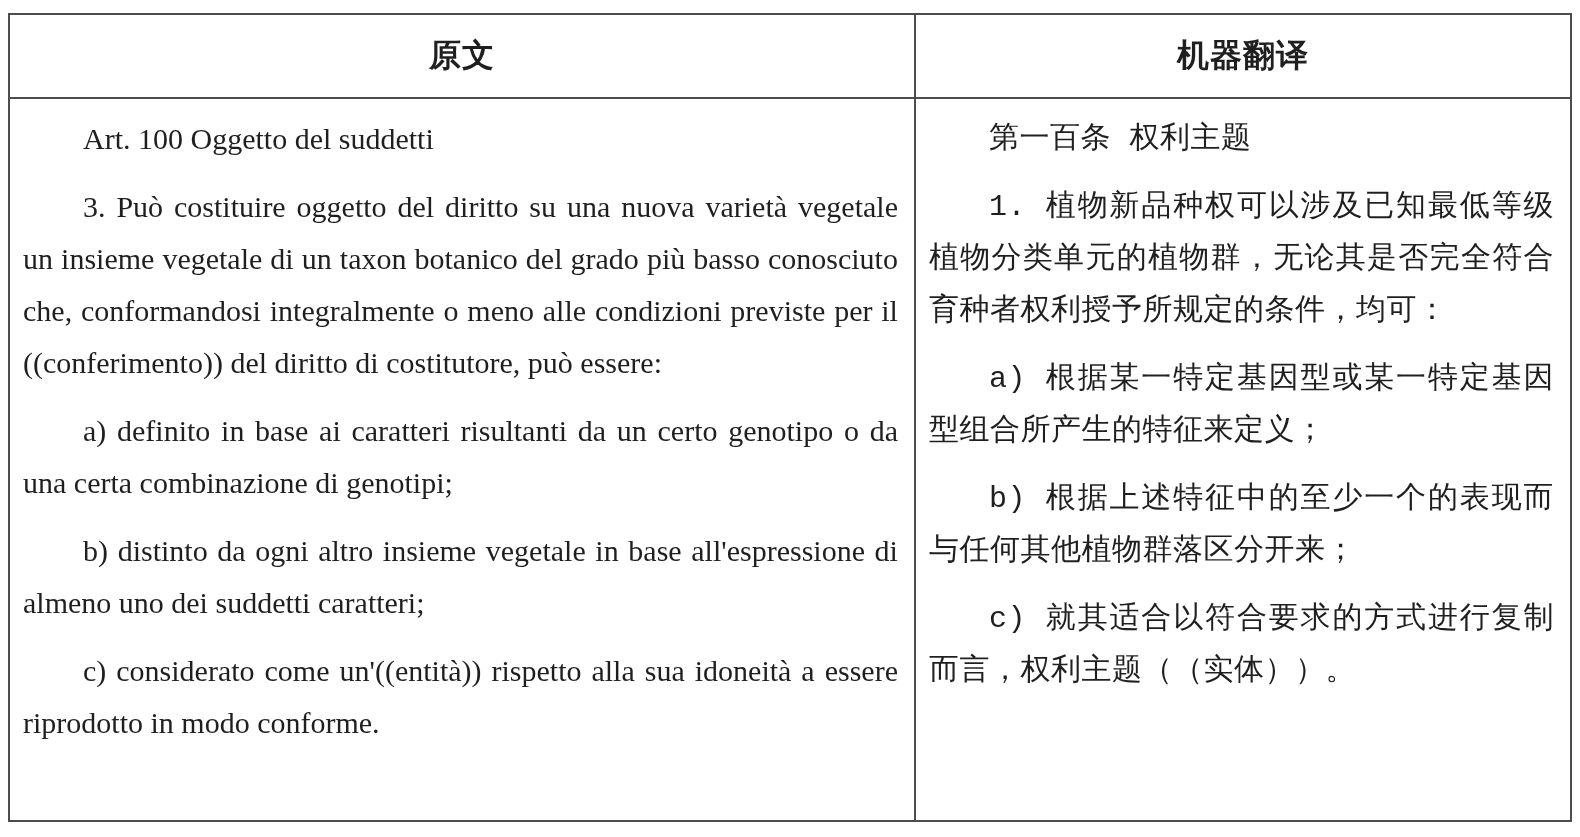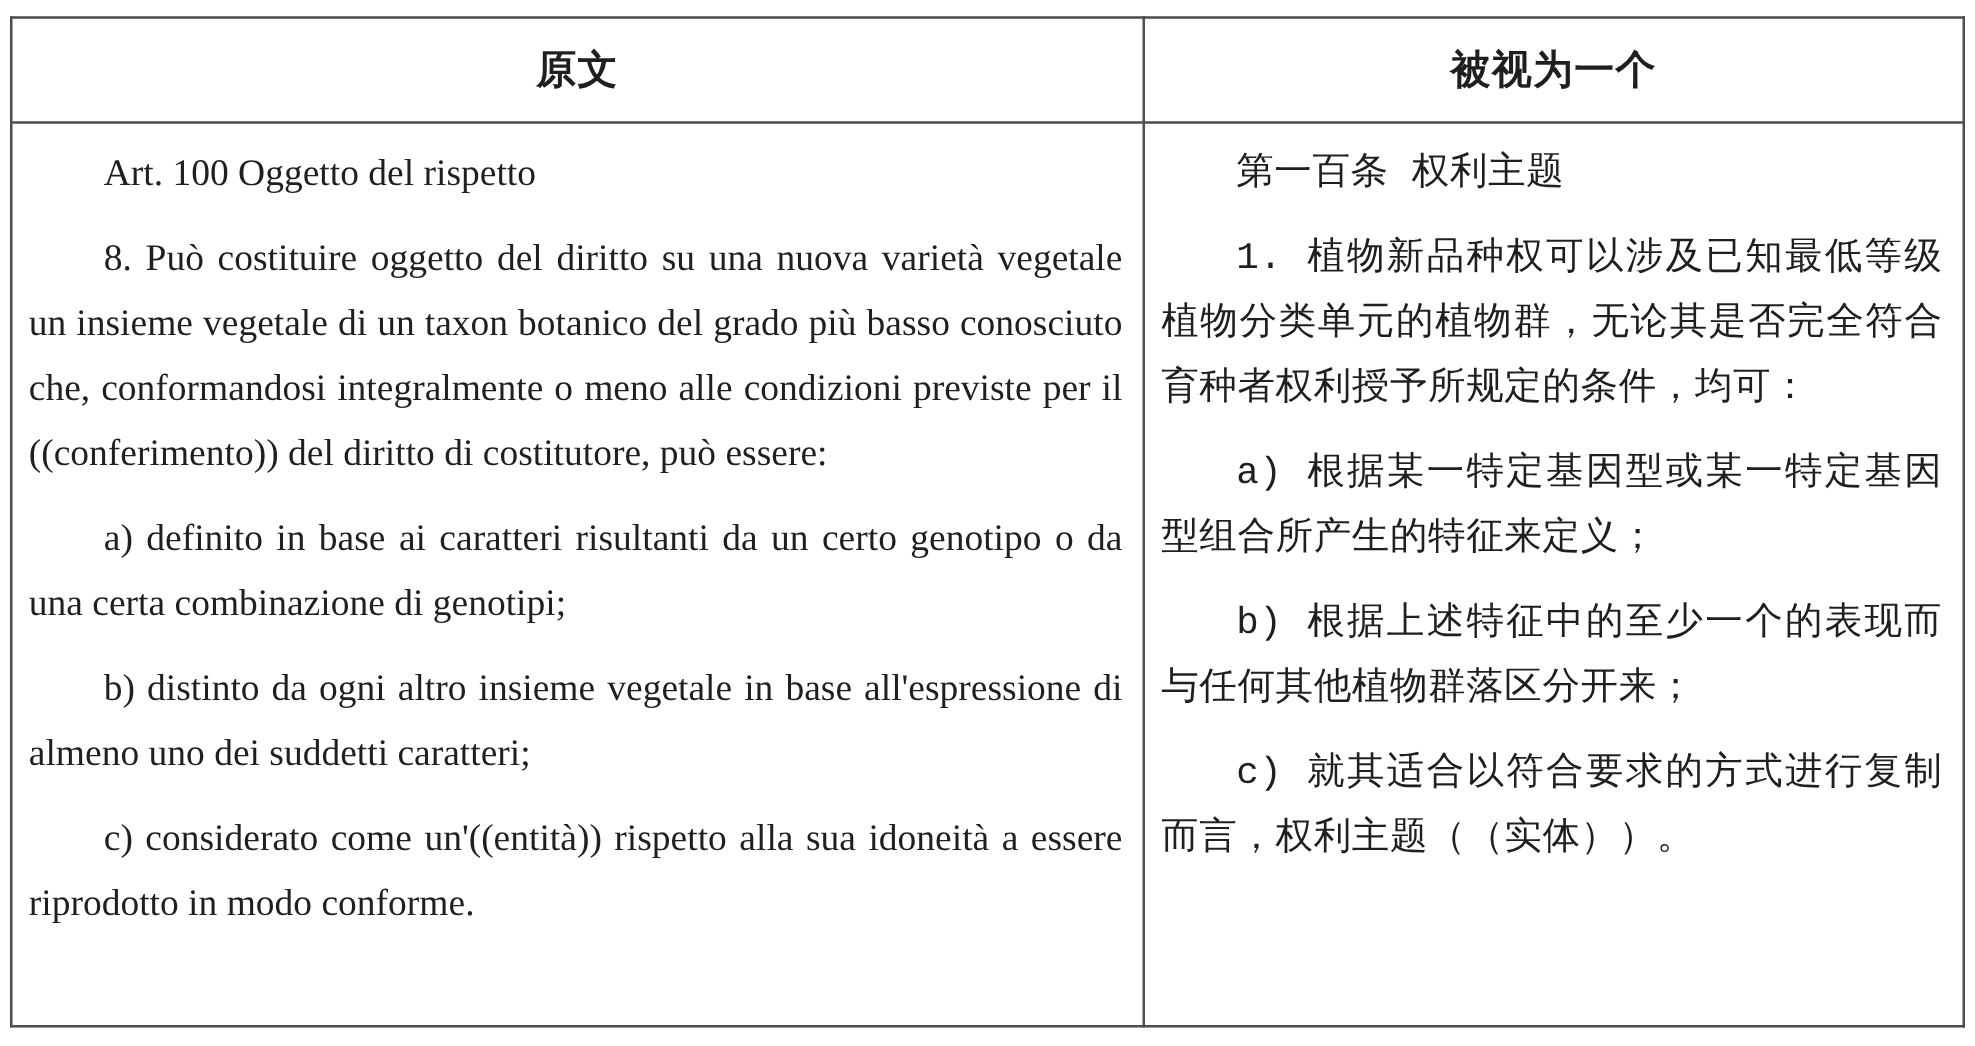--- a/index.html
+++ b/index.html
@@ -76,28 +76,28 @@
 
 <div class="page">
   <table class="translation-table">
     <colgroup>
       <col class="src-col">
       <col class="mt-col">
     </colgroup>
     <thead>
       <tr>
         <th class="col-header">原文</th>
-        <th class="col-header">被视为一个</th>
+        <th class="col-header">机器翻译</th>
       </tr>
     </thead>
     <tbody>
       <tr>
         <td class="cell src-cell">
-          <p>Art. 100 Oggetto del rispetto</p>
-          <p>8. Può costituire oggetto del diritto su una nuova varietà vegetale un insieme vegetale di un taxon botanico del grado più basso conosciuto che, conformandosi integralmente o meno alle condizioni previste per il ((conferimento)) del diritto di costitutore, può essere:</p>
+          <p>Art. 100 Oggetto del suddetti</p>
+          <p>3. Può costituire oggetto del diritto su una nuova varietà vegetale un insieme vegetale di un taxon botanico del grado più basso conosciuto che, conformandosi integralmente o meno alle condizioni previste per il ((conferimento)) del diritto di costitutore, può essere:</p>
           <p>a) definito in base ai caratteri risultanti da un certo genotipo o da una certa combinazione di genotipi;</p>
           <p>b) distinto da ogni altro insieme vegetale in base all'espressione di almeno uno dei suddetti caratteri;</p>
           <p>c) considerato come un'((entità)) rispetto alla sua idoneità a essere riprodotto in modo conforme.</p>
         </td>
         <td class="cell mt-cell">
           <p>第一百条 权利主题</p>
           <p>1. 植物新品种权可以涉及已知最低等级植物分类单元的植物群，无论其是否完全符合育种者权利授予所规定的条件，均可：</p>
           <p>a) 根据某一特定基因型或某一特定基因型组合所产生的特征来定义；</p>
           <p>b) 根据上述特征中的至少一个的表现而与任何其他植物群落区分开来；</p>
           <p>c) 就其适合以符合要求的方式进行复制而言，权利主题（（实体））。</p>

